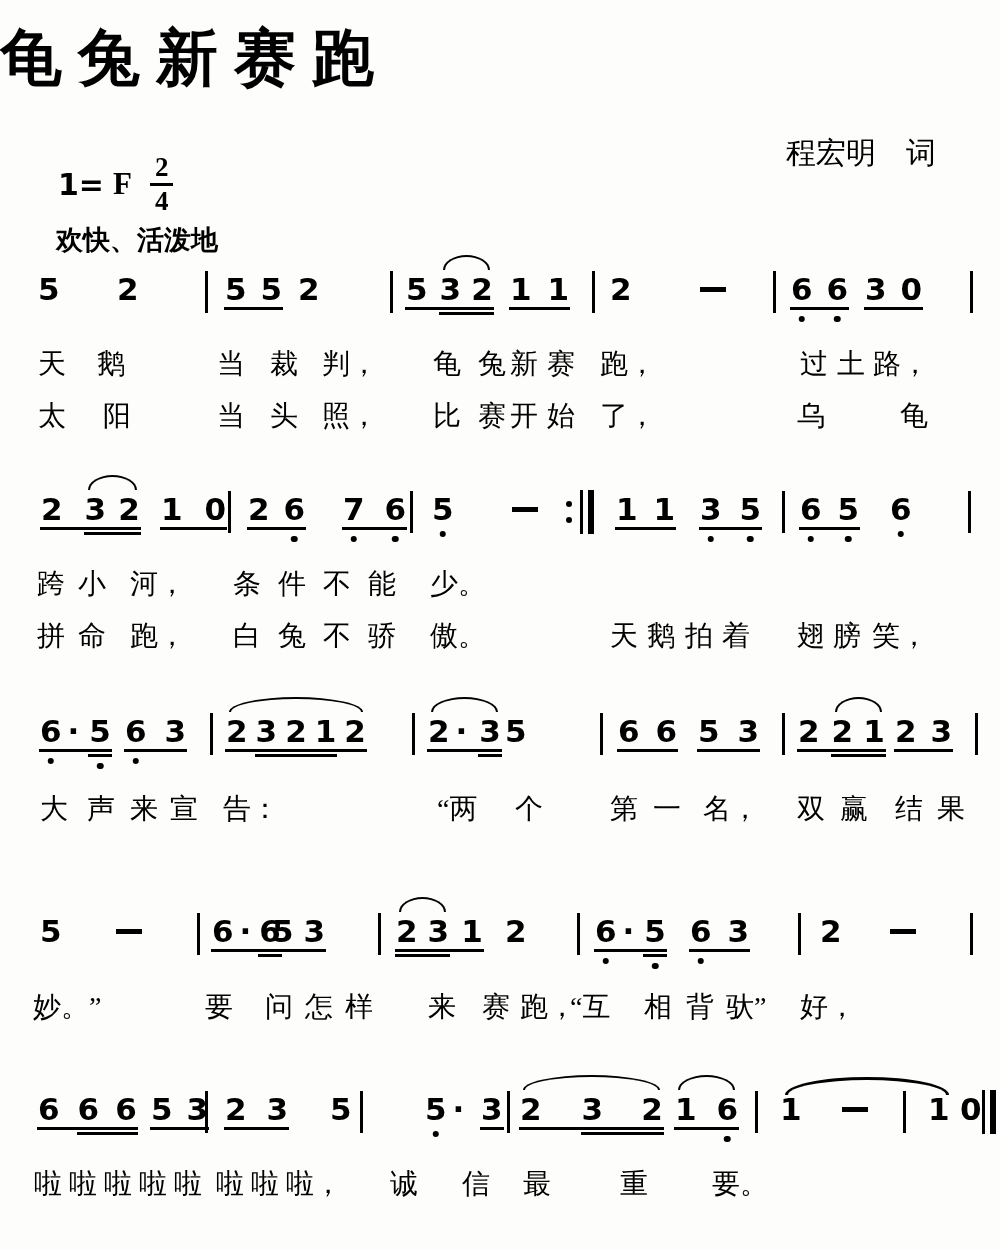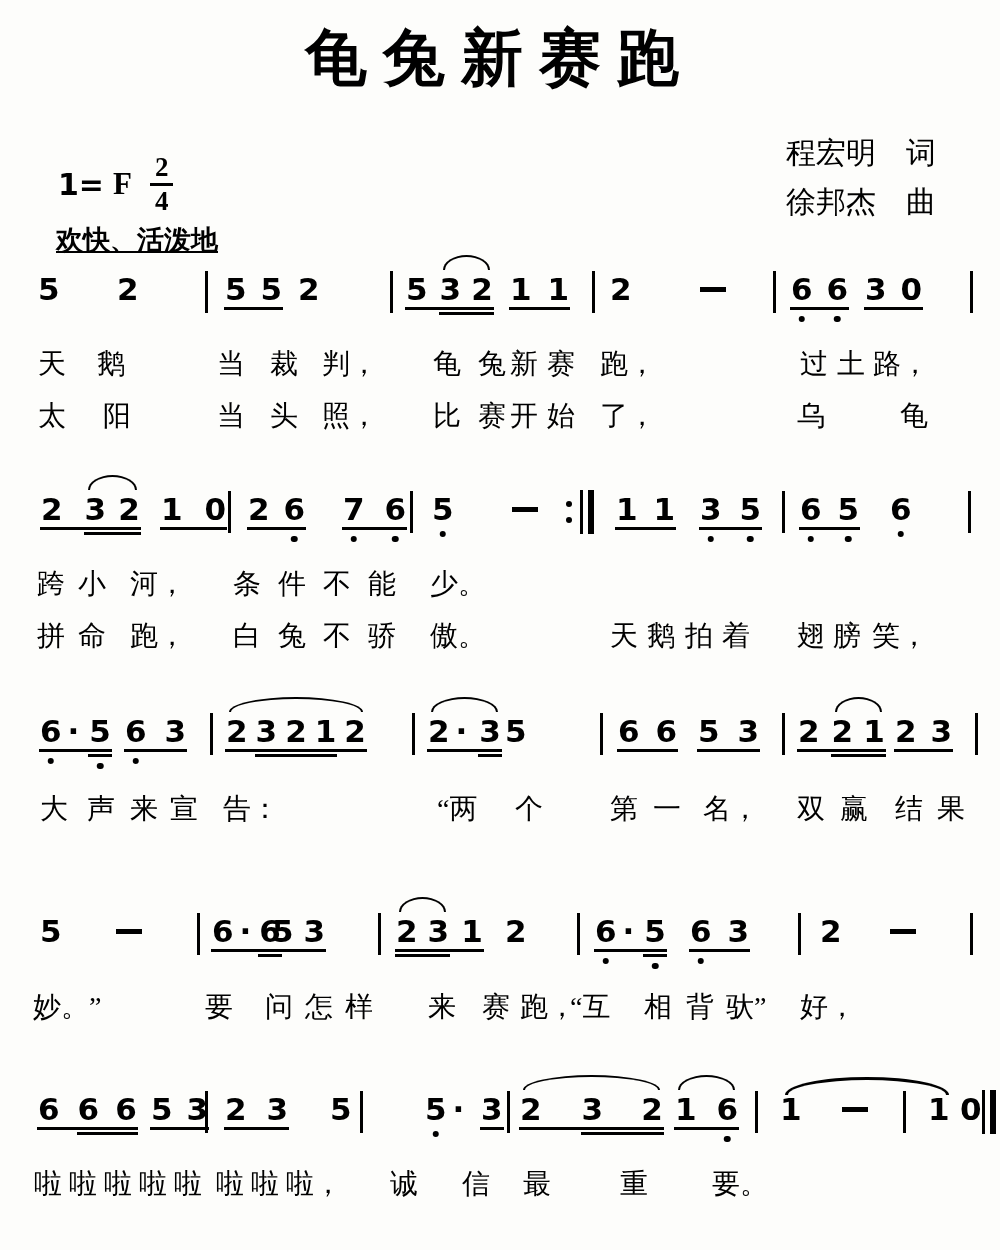--- a/index.html
+++ b/index.html
@@ -3,37 +3,37 @@
 <meta charset="utf-8">
 <style>
   html,body{margin:0;padding:0;}
   body{
     width:1000px;height:1250px;position:relative;overflow:hidden;
     background:#fdfdfb;color:#000;
     font-family:"Liberation Serif",serif;
   }
   .title{
     position:absolute;top:16px;left:0;width:100%;margin:0;
-    text-align:center;font-size:62px;font-weight:900;letter-spacing:16px;
+    text-align:left;font-size:62px;font-weight:900;letter-spacing:16px;
     font-family:"Liberation Serif",serif;
   }
   .credits{
     position:absolute;top:128px;right:64px;
     font-size:30px;line-height:49px;text-align:right;
   }
   .keysig{
     position:absolute;top:148px;left:58px;height:72px;
     display:flex;align-items:center;font-weight:700;
   }
   .keysig .solfa{font-family:"DejaVu Sans",sans-serif;font-size:30px;}
   .keysig .tonic{font-family:"Liberation Serif",serif;font-size:31px;margin-left:9px;}
   .frac{display:inline-flex;flex-direction:column;align-items:center;margin-left:18px;
         font-size:27px;font-weight:700;line-height:31px;font-family:"Liberation Serif",serif;}
   .frac .num{border-bottom:3px solid #000;padding:0 5px;}
-  .tempo{position:absolute;top:222px;left:56px;font-size:27px;font-weight:600;text-decoration:underline;}
+  .tempo{position:absolute;top:222px;left:56px;font-size:27px;font-weight:600;}
   .system{position:absolute;left:0;width:1000px;height:0;}
   .notes-row{position:absolute;left:0;top:0;width:100%;height:44px;}
   .tok{position:absolute;top:2px;}
   .note{display:inline-flex;position:relative;font-family:"DejaVu Sans",sans-serif;
         font-weight:700;font-size:31px;line-height:34px;}
   .note .d{position:relative;display:inline-block;}
   .aug{margin-left:6px;font-weight:900;}
   .octdot{position:absolute;left:50%;transform:translateX(-50%);
           width:6.5px;height:6.5px;background:#000;border-radius:50%;}
   .cluster{display:inline-flex;position:relative;line-height:34px;}
@@ -57,21 +57,20 @@
        font-family:"Liberation Serif",serif;}
 </style>
 </head>
 <body>
 
 <div class="sheet">
   <h1 class="title">龟兔新赛跑</h1>
 
   <div class="credits">
     <div>程宏明　词</div>
-    <div>徐邦杰　曲</div>
   </div>
 
   <div class="keysig">
     <span class="solfa">1=</span>
     <span class="tonic">F</span>
     <span class="frac">
       <span class="num">2</span>
       <span class="den">4</span>
     </span>
   </div>

